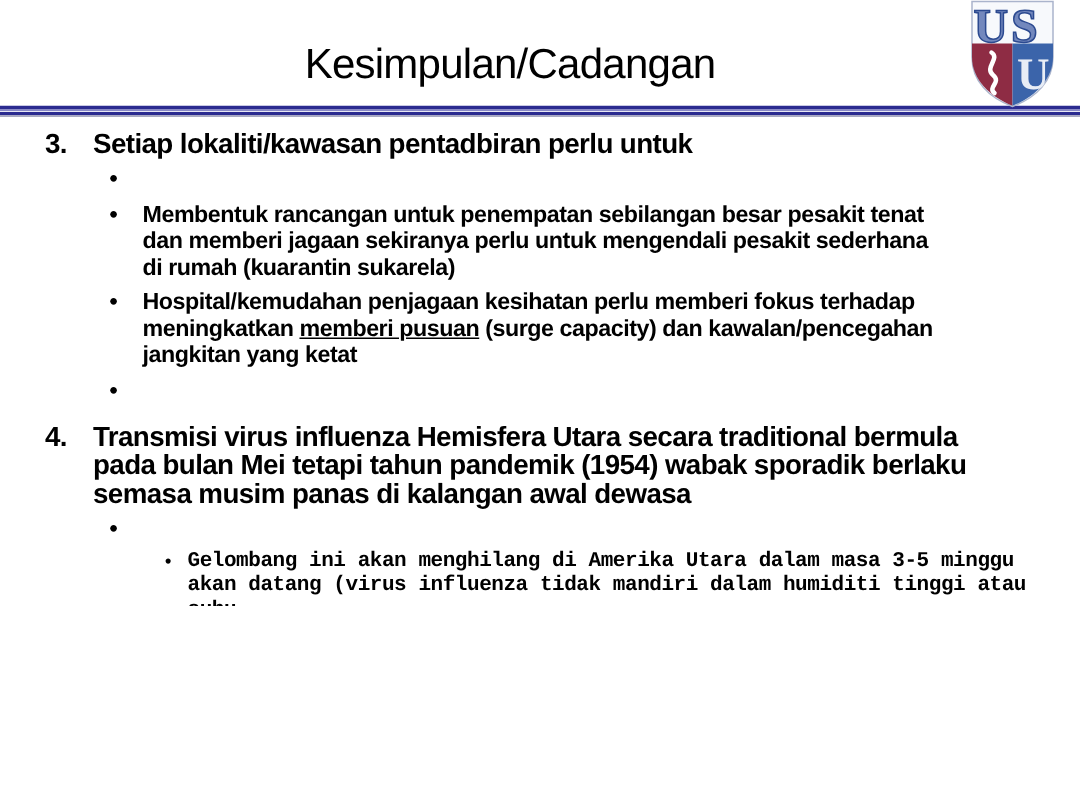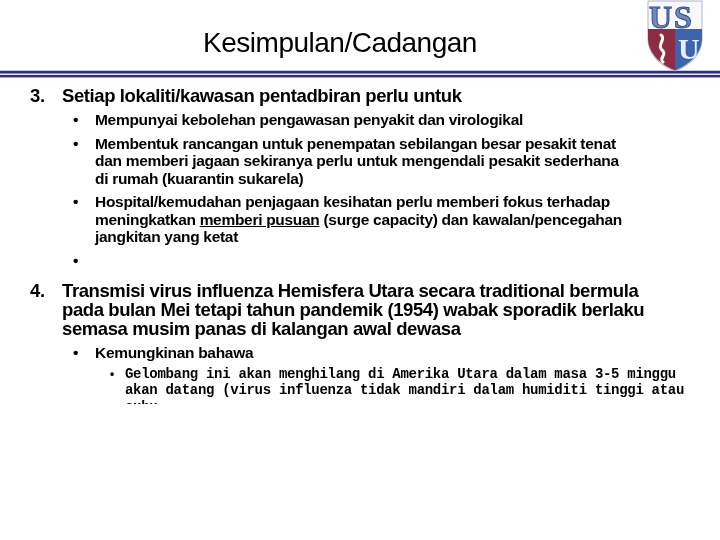--- a/index.html
+++ b/index.html
@@ -64,21 +64,20 @@
 
   <div class="content">
 
     <div class="section">
       <div class="heading-row">
         <div class="sec-num">3.</div>
         <div class="heading-text">Setiap lokaliti/kawasan pentadbiran perlu untuk</div>
       </div>
       <div class="bullet">
         <span class="dot">•</span>
-        <span class="btxt">Mempunyai kebolehan pengawasan penyakit dan virologikal</span>
       </div>
       <div class="bullet">
         <span class="dot">•</span>
         <span class="btxt">Membentuk rancangan untuk penempatan sebilangan besar pesakit tenat
 dan memberi jagaan sekiranya perlu untuk mengendali pesakit sederhana
 di rumah (kuarantin sukarela)</span>
       </div>
       <div class="bullet">
         <span class="dot">•</span>
         <span class="btxt"><span>Hospital/kemudahan penjagaan kesihatan perlu memberi fokus terhadap
@@ -92,21 +91,20 @@
 
     <div class="section">
       <div class="heading-row">
         <div class="sec-num">4.</div>
         <div class="heading-text">Transmisi virus influenza Hemisfera Utara secara traditional bermula
 pada bulan Mei tetapi tahun pandemik (1954) wabak sporadik berlaku
 semasa musim panas di kalangan awal dewasa</div>
       </div>
       <div class="bullet" style="margin-bottom:4px;">
         <span class="dot">•</span>
-        <span class="btxt">Kemungkinan bahawa</span>
       </div>
       <div class="subbullet">
         <span class="dot">•</span>
         <span class="btxt">Gelombang ini akan menghilang di Amerika Utara dalam masa 3-5 minggu
 akan datang (virus influenza tidak mandiri dalam humiditi tinggi atau suhu
 tinggi)</span>
       </div>
       <div class="subbullet">
         <span class="dot">•</span>
       </div>

